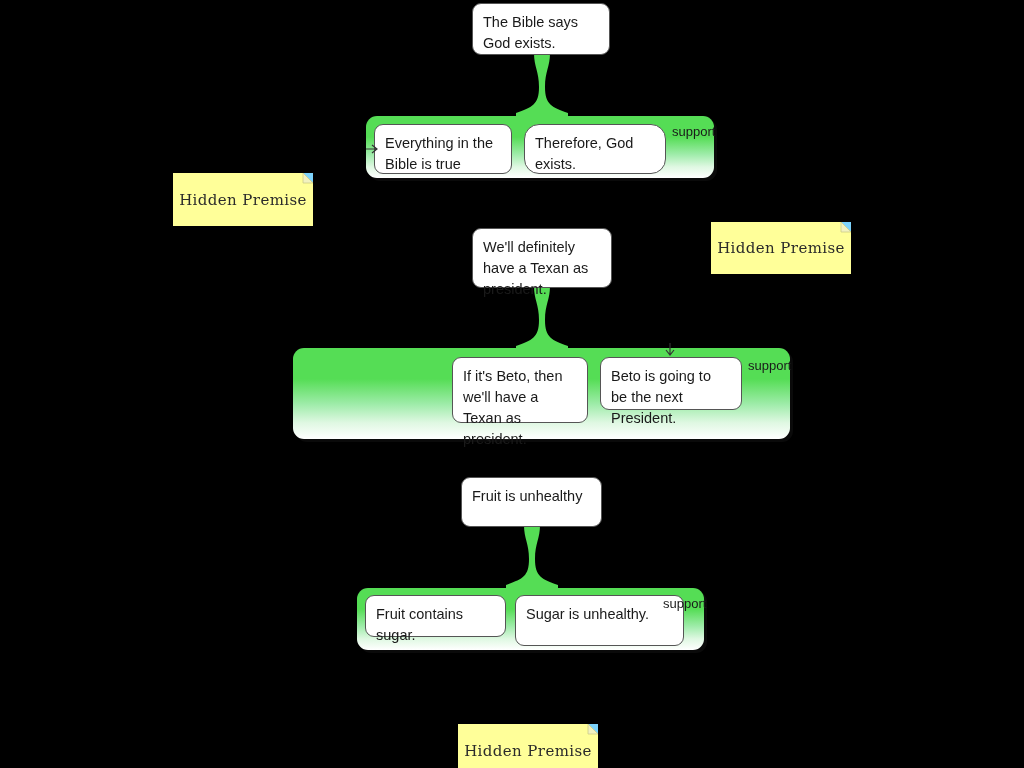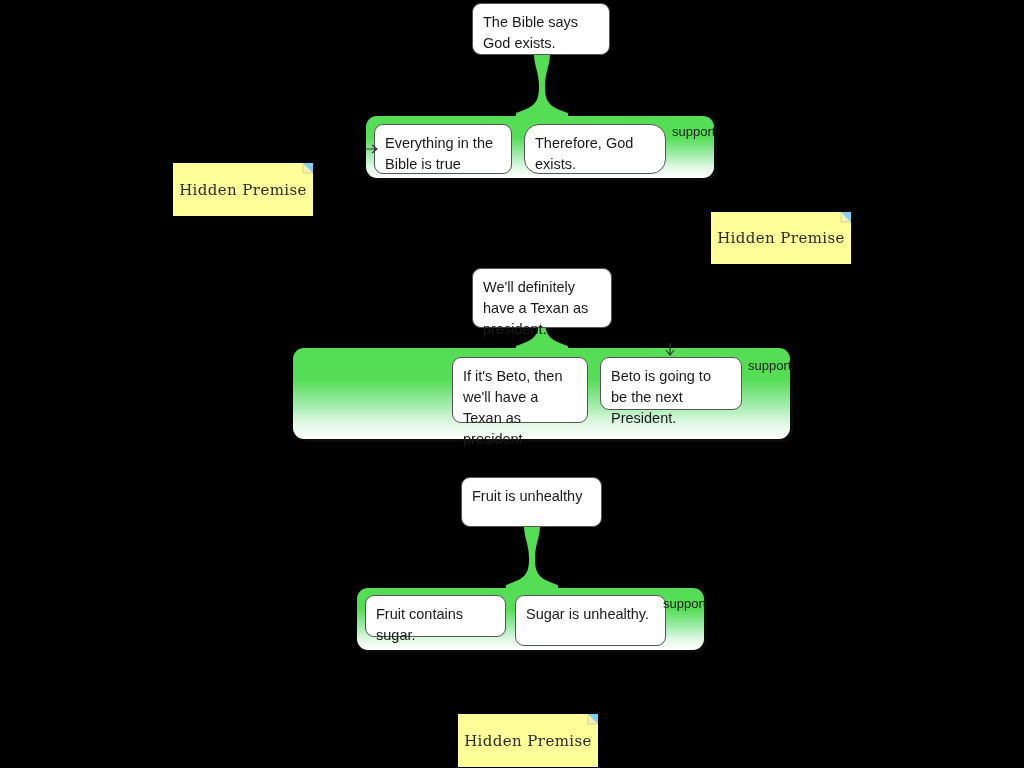--- a/index.html
+++ b/index.html
@@ -65,20 +65,21 @@
     position: absolute;
     z-index: 2;
   }
 
   
   .sticky {
     position: absolute;
     background: #7dd3fc;
     box-sizing: border-box;
     z-index: 8;
+    margin-top: 10px;
   }
   .sticky-body {
     position: absolute;
     left: 0; top: 0;
     width: 100%; height: 100%;
   }
   .sticky-text {
     position: absolute;
     left: 0;
     top: 0;
@@ -130,21 +131,21 @@
   </div>
 
   <div class="sticky" style="left:173px; top:163px; width:140px; height:53px;">
     <svg class="sticky-body" viewBox="0 0 140 53" preserveAspectRatio="none">
       <path d="M0,0 H130 L140,10 V53 H0 Z" fill="#ffff99"></path>
       <path d="M130,0 L140,10 H130 Z" fill="#f2f2c0" stroke="#cccc88" stroke-width="0.8"></path>
     </svg>
     <div class="sticky-text">Hidden Premise</div>
   </div>
 
-  <div class="claim" style="left:472px; top:228px; width:140px; height:60px;margin-top:40px;">
+  <div class="claim" style="left:472px; top:228px; width:140px; height:60px;">
     <span>We'll definitely have a Texan as president.</span>
   </div>
 
   <svg class="connector" style="left:512px; top:286px;" width="60" height="68" viewBox="0 0 60 68">
     <path d="M22,0 H38 C38,14 33,18 33,34 C33,52 40,54 56,60 L56,68 H4 L4,60 C20,54 27,52 27,34 C27,18 22,14 22,0 Z" fill="#55dd55"></path>
   </svg>
 
   <div class="group" style="left:293px; top:348px; width:497px; height:91px;">
   </div>
   <div class="group-label" style="position:absolute; left:748px; top:358px;">support</div>
@@ -179,21 +180,21 @@
   </svg>
 
   <div class="group" style="left:357px; top:588px; width:347px; height:62px;">
   </div>
   <div class="group-label" style="position:absolute; left:663px; top:596px;">support</div>
 
   <div class="claim" style="left:365px; top:595px; width:141px; height:42px;">
     <span>Fruit contains sugar.</span>
   </div>
 
-  <div class="claim vcenter" style="left:515px; top:595px; width:151px; height:51px;">
+  <div class="claim vcenter" style="left:515px; top:595px; width:169px; height:51px;">
     <span>Sugar is unhealthy.</span>
   </div>
 
   <div class="sticky" style="left:458px; top:714px; width:140px; height:53px;">
     <svg class="sticky-body" viewBox="0 0 140 53" preserveAspectRatio="none">
       <path d="M0,0 H130 L140,10 V53 H0 Z" fill="#ffff99"></path>
       <path d="M130,0 L140,10 H130 Z" fill="#f2f2c0" stroke="#cccc88" stroke-width="0.8"></path>
     </svg>
     <div class="sticky-text">Hidden Premise</div>
   </div>

